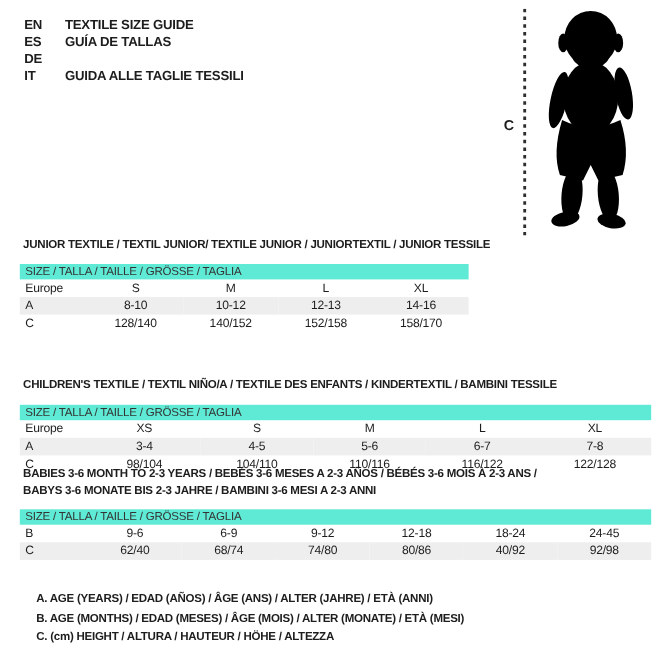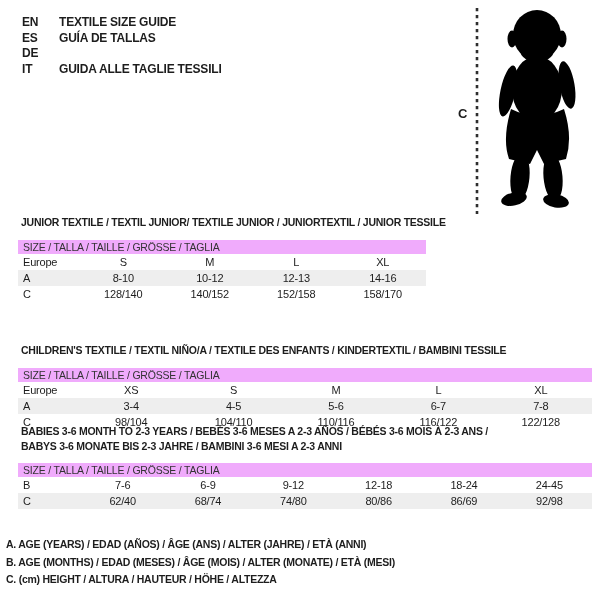--- a/index.html
+++ b/index.html
@@ -28,31 +28,31 @@
   .sec-0 { top:216px; width:408px; }
   .sec-1 { top:320px; width:574px;margin-top:24px; }
   .sec-2 { top:424px; width:574px; }
   .sec-title {
     font-weight:bold; font-size:10.5px; line-height:13px;
     letter-spacing:-0.25px; padding-left:3px; white-space:nowrap;
   }
   .sec-2 .sec-title { line-height:15px; }
   .size-bar {
     margin-top:11px; height:14px; line-height:14px;
-    background:#f0abfc; color:#333;
+    background:#5eead4; color:#333;
     font-size:10.5px; letter-spacing:-0.2px; padding-left:5px;
   }
   .sec-2 .size-bar { margin-top:9px; }
   table { width:100%; border-collapse:collapse; table-layout:fixed; }
   td { font-size:11px; height:16px; text-align:center; letter-spacing:-0.2px; }
   td.rowlabel { width:62px; text-align:left; padding-left:5px; }
   tbody tr:nth-child(even) td { background:#eeeeee; }
 
   
-  .notes { position:absolute; left:6px; top:536px; }
+  .notes { position:absolute; left:33px; top:536px; }
   .note-line {
     font-weight:bold; font-size:10.5px; line-height:17.5px;
     letter-spacing:-0.25px; white-space:nowrap;
   }
 </style>
 </head>
 <body>
 
 <div class="canvas">
 
@@ -168,34 +168,34 @@
   </div>
 
   <div class="section sec-2">
     <div class="sec-title">BABIES 3-6 MONTH TO 2-3 YEARS / BEBÉS 3-6 MESES A 2-3 AÑOS / BÉBÉS 3-6 MOIS À 2-3 ANS /</div>
     <div class="sec-title">BABYS 3-6 MONATE BIS 2-3 JAHRE / BAMBINI 3-6 MESI A 2-3 ANNI</div>
     <div class="size-bar">SIZE / TALLA / TAILLE / GRÖSSE / TAGLIA</div>
     <table>
         <tbody>
           <tr>
             <td class="rowlabel">B</td>
-            <td>7-6</td>
+            <td>9-6</td>
             <td>6-9</td>
             <td>9-12</td>
             <td>12-18</td>
             <td>18-24</td>
             <td>24-45</td>
           </tr>
           <tr>
             <td class="rowlabel">C</td>
             <td>62/40</td>
             <td>68/74</td>
             <td>74/80</td>
             <td>80/86</td>
-            <td>86/69</td>
+            <td>40/92</td>
             <td>92/98</td>
           </tr>
         </tbody>
       </table>
   </div>
 
   <div class="notes">
     <div class="note-line">A. AGE (YEARS) / EDAD (AÑOS) / ÂGE (ANS) / ALTER (JAHRE) / ETÀ (ANNI)</div>
     <div class="note-line">B. AGE (MONTHS) / EDAD (MESES) / ÂGE (MOIS) / ALTER (MONATE) / ETÀ (MESI)</div>
     <div class="note-line">C. (cm) HEIGHT / ALTURA / HAUTEUR / HÖHE / ALTEZZA</div>

